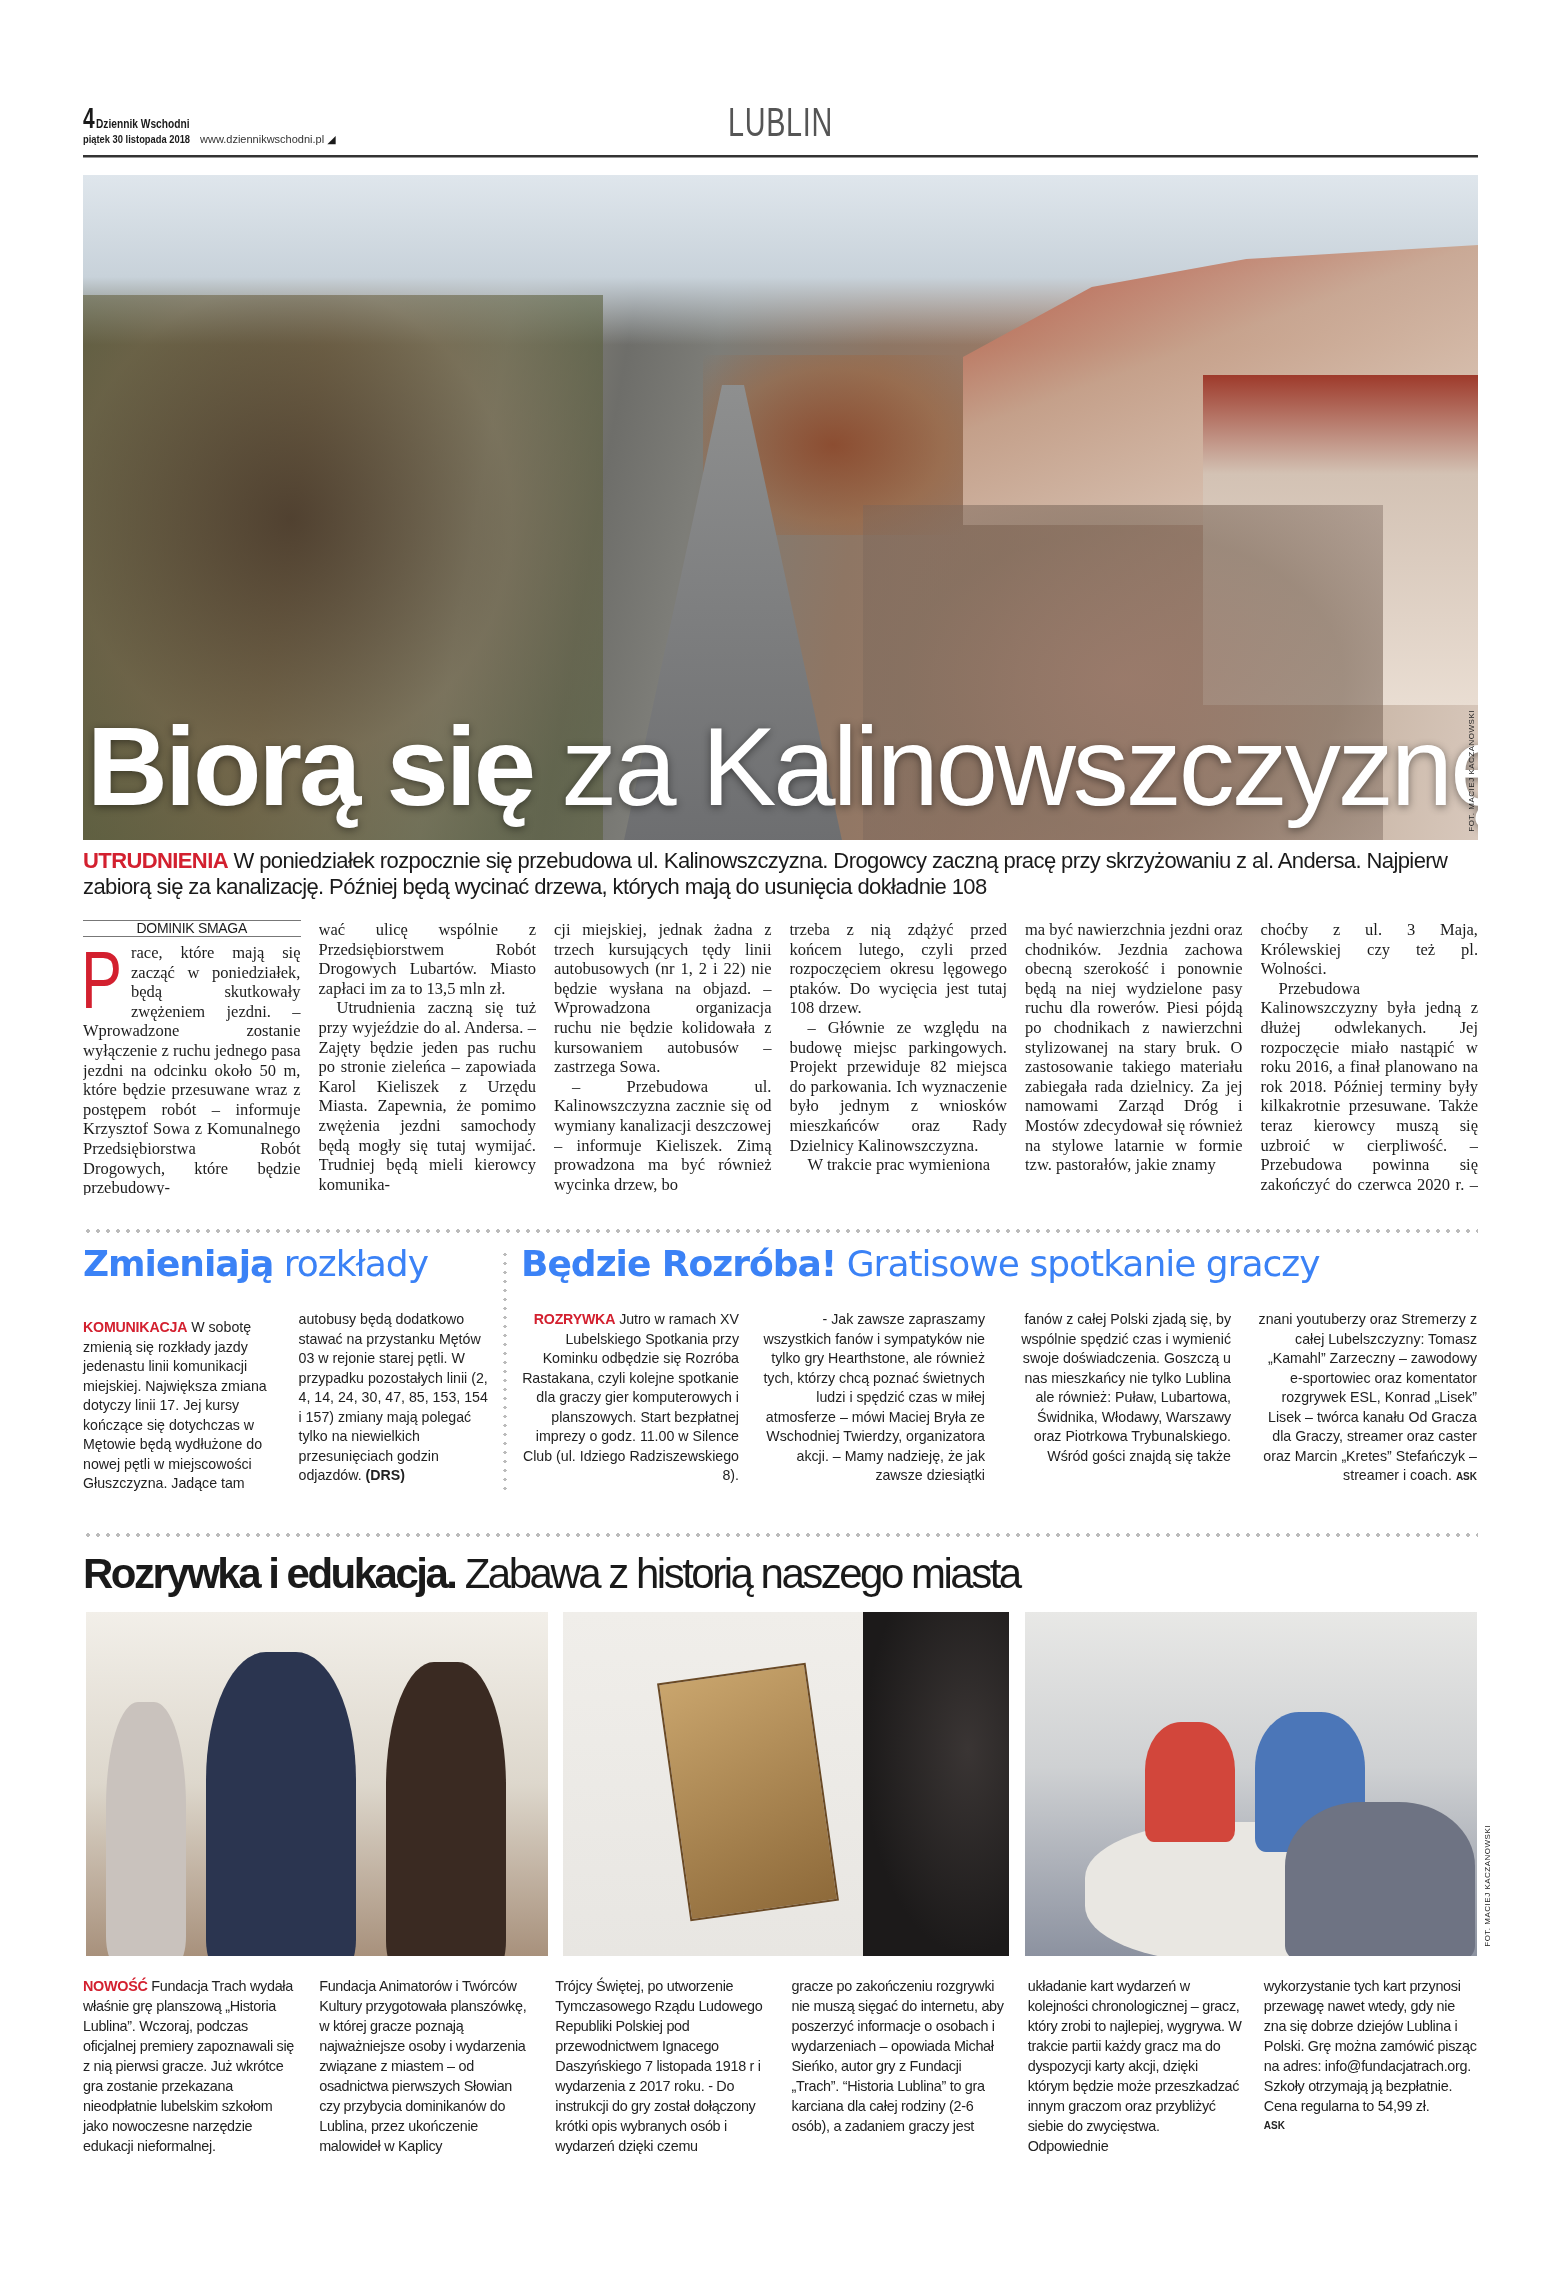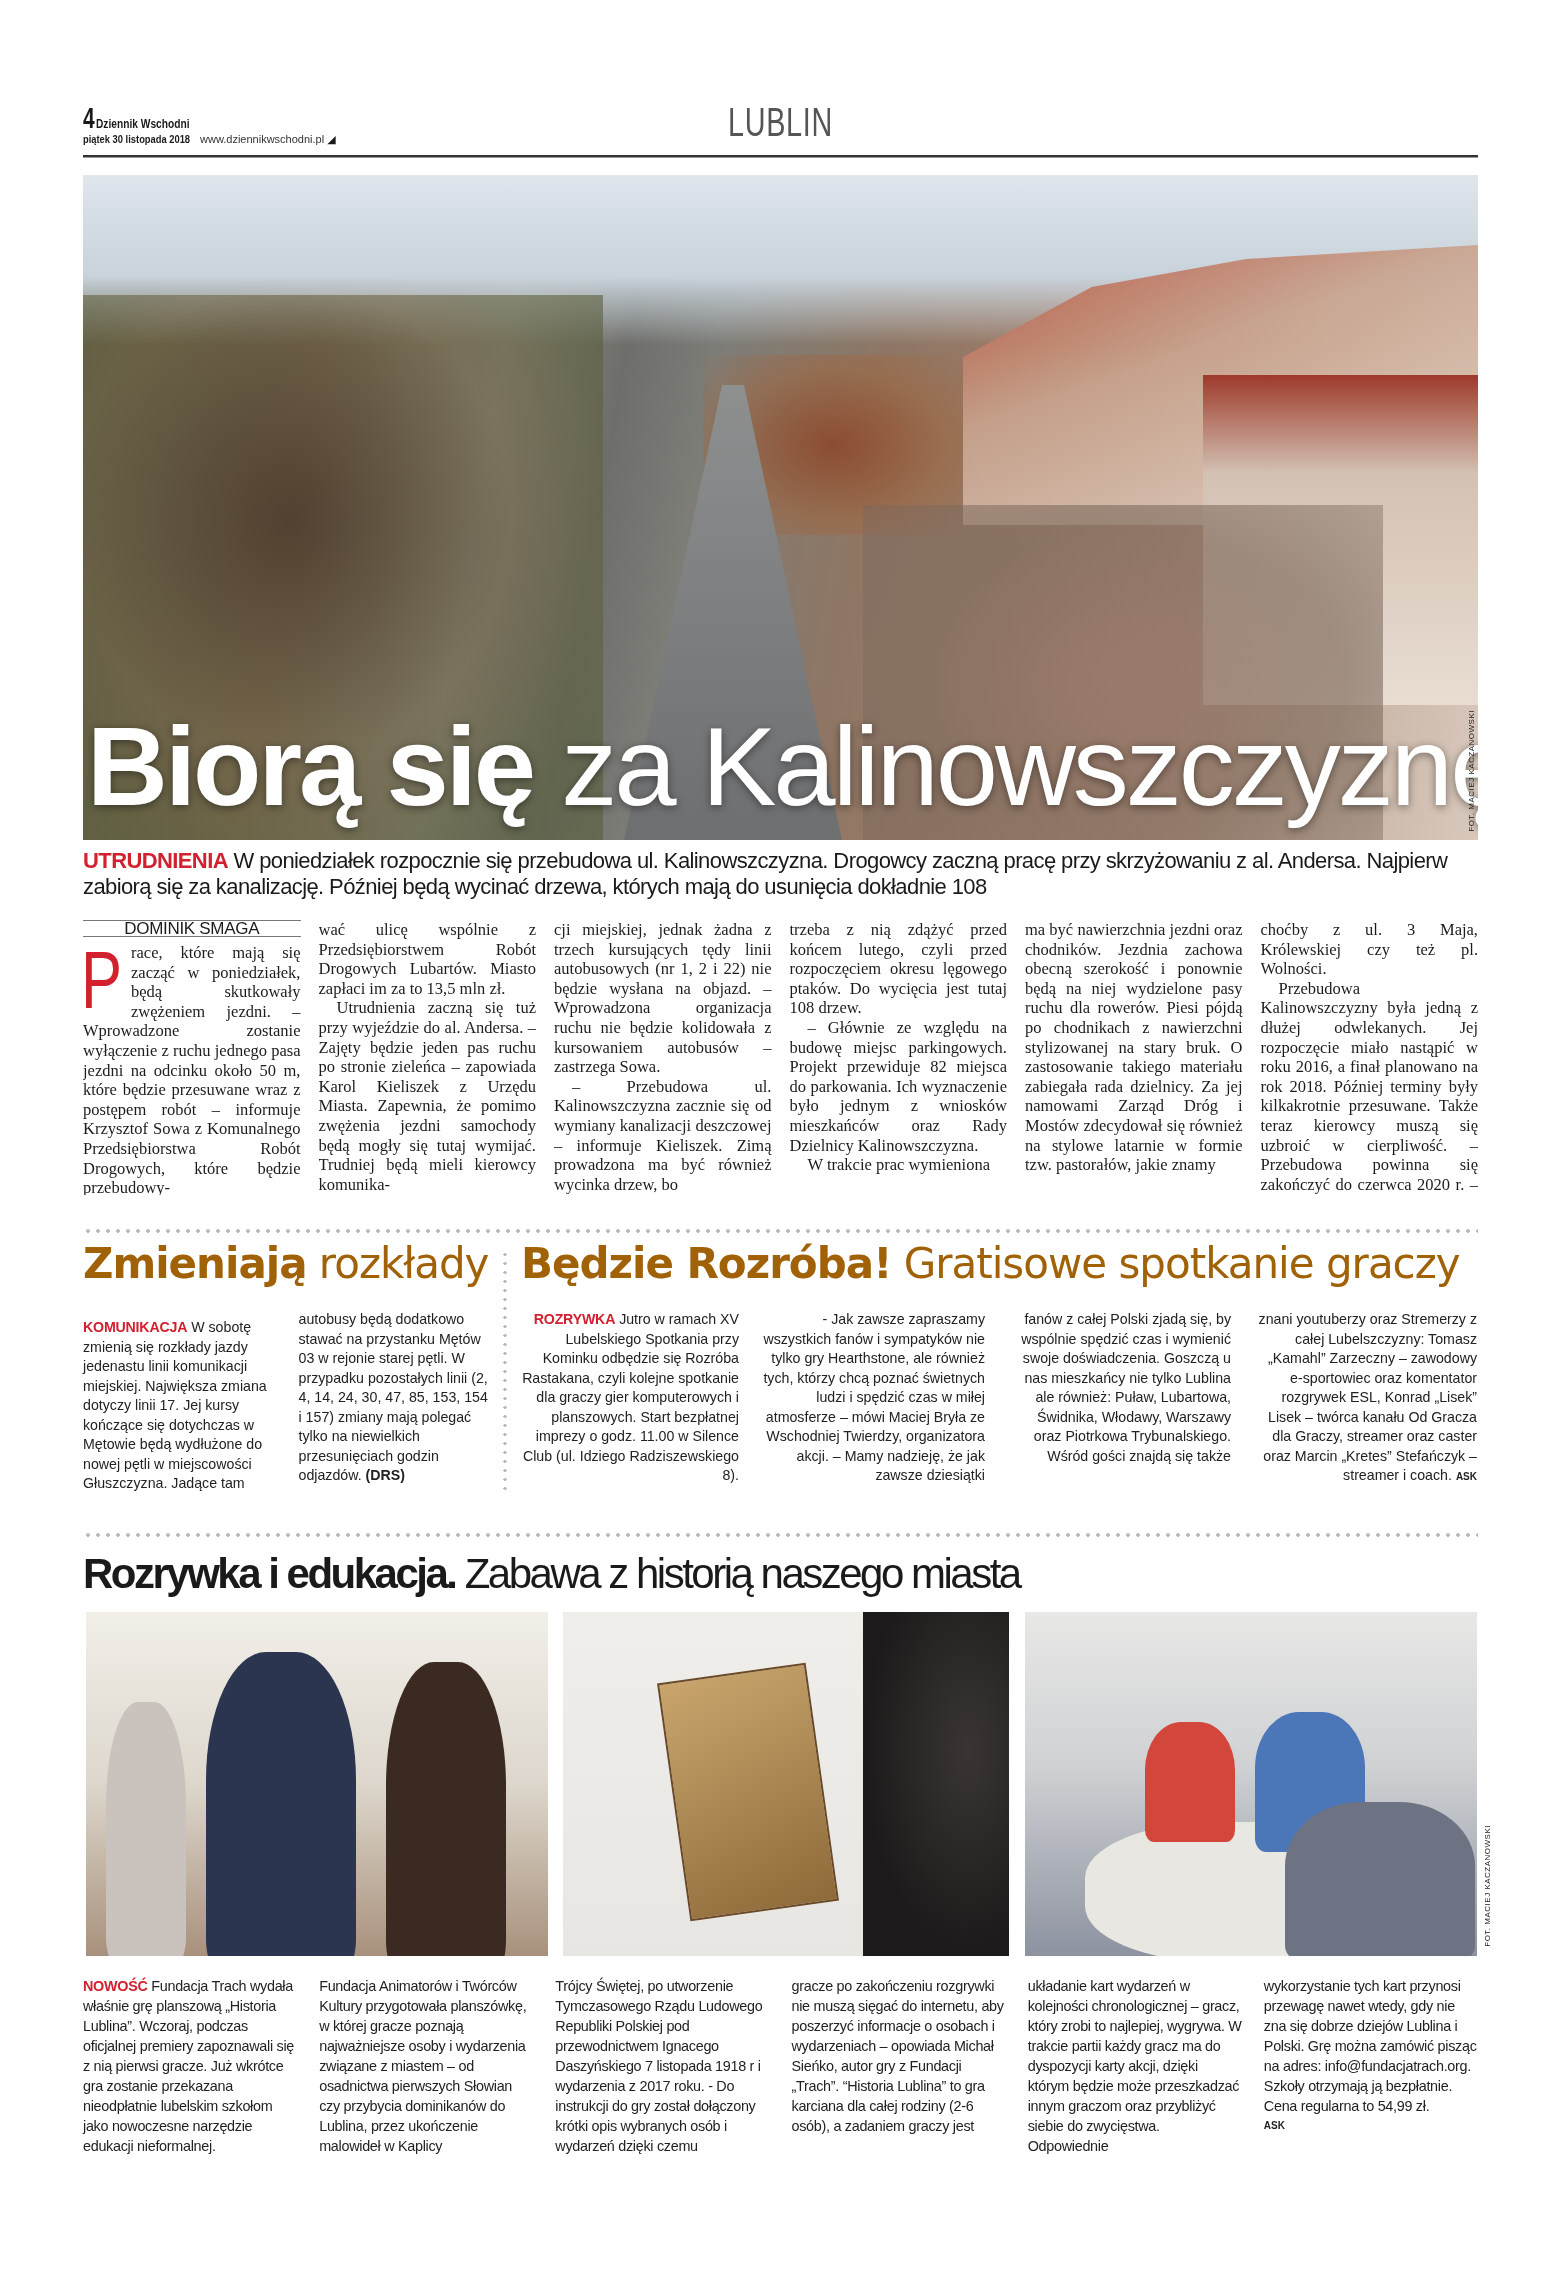--- a/index.html
+++ b/index.html
@@ -37,28 +37,28 @@
 
   
   .lede { position: absolute; left: 83px; top: 848px; width: 1395px; font-size: 22px; line-height: 26px; transform-origin: left top; font-family: "Liberation Sans", sans-serif; letter-spacing: -0.6px; }
   .lede .kicker { color: #d3202f; font-weight: bold; }
 
   
   .cols { position: absolute; left: 83px; top: 920px; width: 1395px; height: 275px; display: flex; gap: 18px; }
   .col { flex: 1; font-family: "Liberation Serif", serif; font-size: 16.5px; line-height: 19.6px; text-align: justify; hyphens: none; color: #1c1c1c; overflow: hidden; }
   .col p { text-indent: 18px; }
   .col p.noind { text-indent: 0; }
-  .byline { border-top: 1px solid #777; border-bottom: 1px solid #777; text-align: center; font-family: "Liberation Sans", sans-serif; font-size: 17px; line-height: 15px; margin: 0 0 6px 0; letter-spacing: -0.3px; }
+  .byline { border-top: 1px solid #777; border-bottom: 1px solid #777; text-align: center; font-family: "Liberation Sans", sans-serif; font-size: 14px; line-height: 15px; margin: 0 0 6px 0; letter-spacing: -0.3px; }
   .dropcap { float: left; font-family: "Liberation Sans", sans-serif; font-size: 82px; line-height: 66px; color: #d3202f; margin: 4px 10px 0 -2px; font-weight: normal; transform: scaleX(0.75); transform-origin: left top; width: 40px; }
 
   .dots { position: absolute; left: 83px; width: 1395px; height: 4px; background-image: radial-gradient(circle, #bbb 1.6px, transparent 1.8px); background-size: 10px 4px; background-repeat: repeat-x; }
 
   
   .short { position: absolute; top: 1240px; }
-  .short h2 { font-family: "DejaVu Sans", sans-serif; font-size: 42px; line-height: 48px; font-weight: normal; letter-spacing: -1px; white-space: nowrap; color: #a16207; }
+  .short h2 { font-family: "DejaVu Sans", sans-serif; font-size: 36px; line-height: 48px; font-weight: normal; letter-spacing: -1px; white-space: nowrap; color: #3b82f6; }
   .short h2 b { font-weight: bold; }
   .short .body { display: flex; gap: 24px; margin-top: 22px; }
   .short .body .sc { font-family: "Liberation Sans", sans-serif; font-size: 14.2px; line-height: 19.5px; color: #222; }
   .short .kicker { color: #d3202f; font-weight: bold; font-family: "Liberation Sans", sans-serif; letter-spacing: -0.2px; }
   .vdots { position: absolute; left: 503px; top: 1250px; width: 4px; height: 240px; background-image: radial-gradient(circle, #bbb 1.6px, transparent 1.8px); background-size: 4px 9px; background-repeat: repeat-y; }
 
   
   .big-hl { position: absolute; left: 83px; top: 1543px; width: 1395px; font-family: "Liberation Sans", sans-serif; font-size: 42px; line-height: 62px; white-space: nowrap; letter-spacing: -2.5px; color: #1a1a1a; }
   .big-hl b { font-weight: bold; }
 

